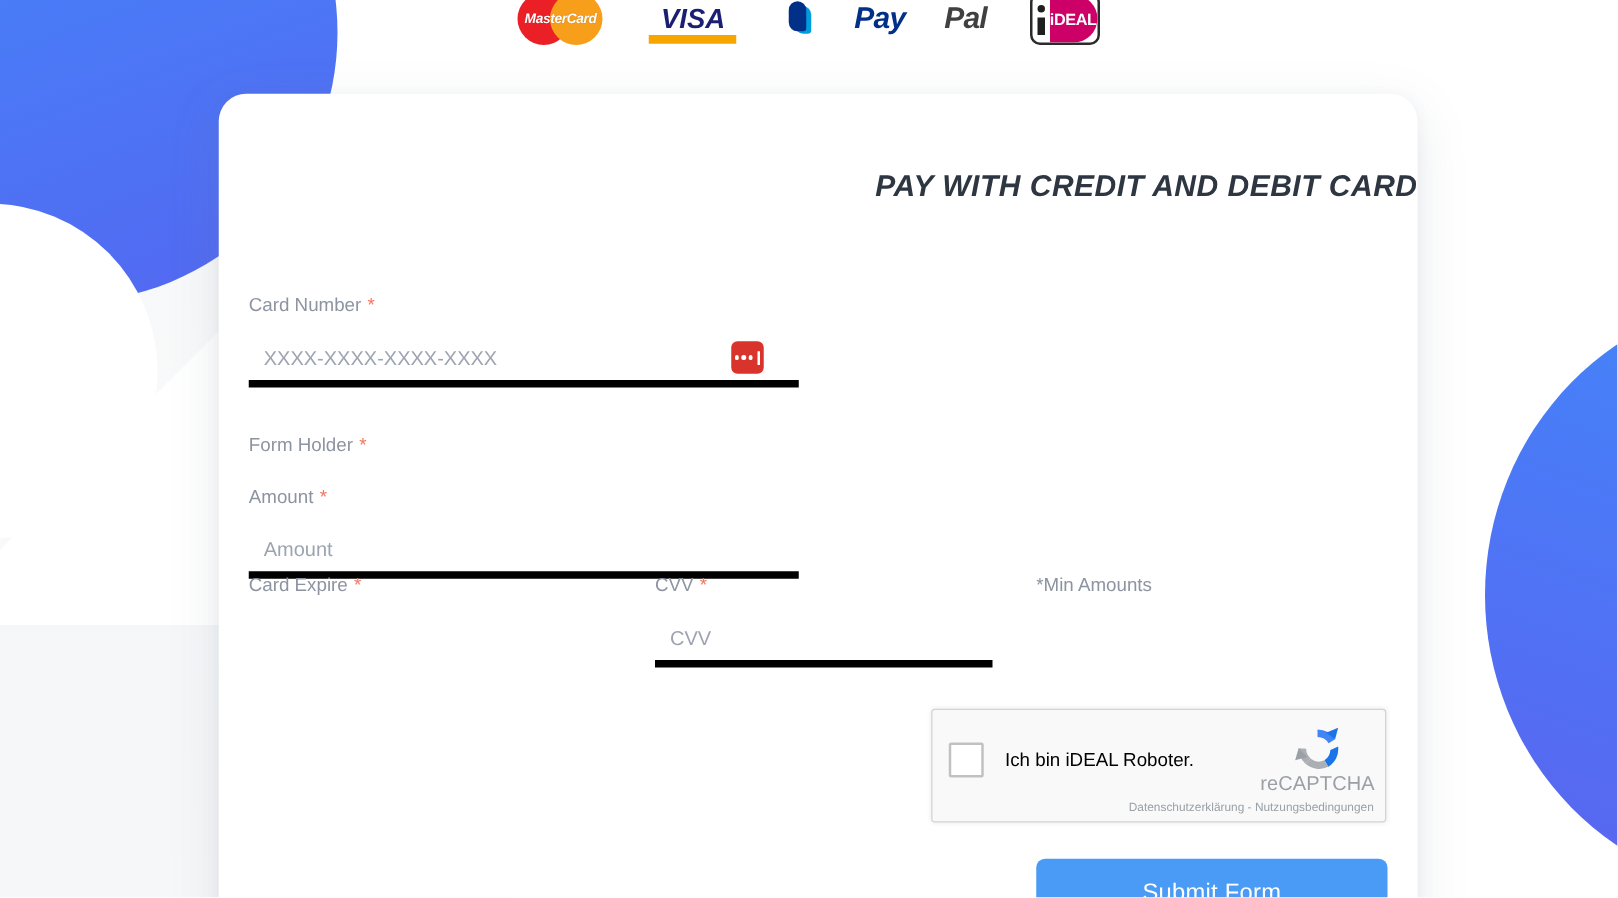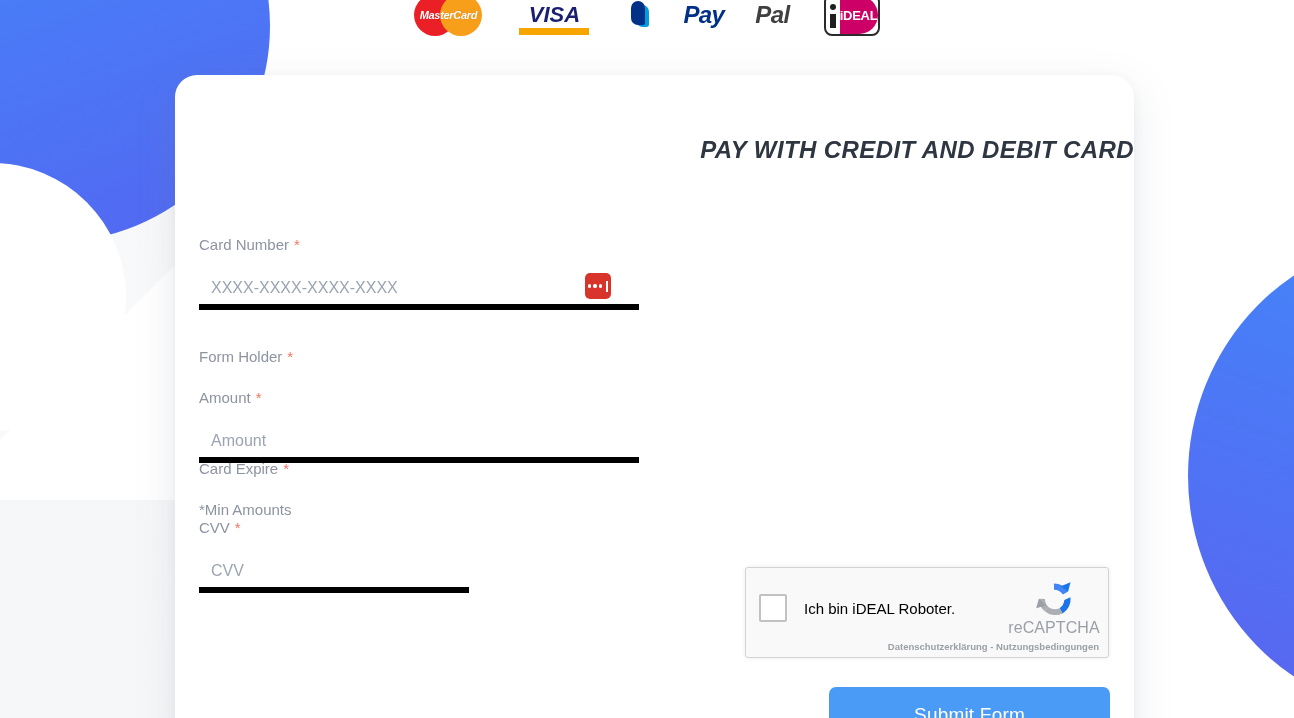--- a/index.html
+++ b/index.html
@@ -193,21 +193,21 @@
     left: 24px;
     top: 161px;
     width: 911px;
   }
 
   .row {
     display: flex;
     margin-bottom: 0;
   }
   .row-1, .row-2 { height: 112px; flex-direction: column; }
-  .row-3 { height: 110px; flex-direction: column; }
+  .row-3 { height: 110px; }
 
   .field { position: relative; }
   .field-left   { width: 440px; margin-right: 35px; }
   .field-right  { width: 440px; }
   .field-third-a { width: 291px; margin-right: 34px; }
   .field-third-b { width: 270px; margin-right: 35px; }
   .field-note    { width: 280px; }
 
   .f-label {
     font-size: 15px;
@@ -339,21 +339,20 @@
     letter-spacing: .1px;
   }
   .rc-links {
     position: absolute;
     right: 9px;
     bottom: 5px;
     font-size: 9.5px;
     color: #9aa0a6;
     font-family: "Liberation Sans", sans-serif;
     white-space: nowrap;
-    font-weight: bold;
   }
   .rc-links a { color: #9aa0a6; text-decoration: none; cursor: pointer; }
 
   
   .submit-btn {
     position: absolute;
     left: 654px;
     top: 612px;
     width: 281px;
     height: 56px;
@@ -467,31 +466,31 @@
       </div>
 
       <div class="row row-3">
 
         <div class="field field-third-a">
           <label class="f-label">
             <span>Card Expire</span><span class="req">*</span>
           </label>
         </div>
 
-        <div class="field field-note">
-          <span class="note-text">*Min Amounts</span>
-        </div>
-
         <div class="field field-third-b">
           <label class="f-label">
             <span>CVV</span><span class="req">*</span>
           </label>
           <div class="f-input-wrap">
             <input class="f-input" type="text" placeholder="CVV" style="">
           </div>
+        </div>
+
+        <div class="field field-note">
+          <span class="note-text">*Min Amounts</span>
         </div>
 
       </div>
 
     </div>
 
     <div class="recaptcha">
       <div class="rc-check-area">
         <div class="rc-box"></div>
         <span class="rc-label">Ich bin iDEAL Roboter.</span>

